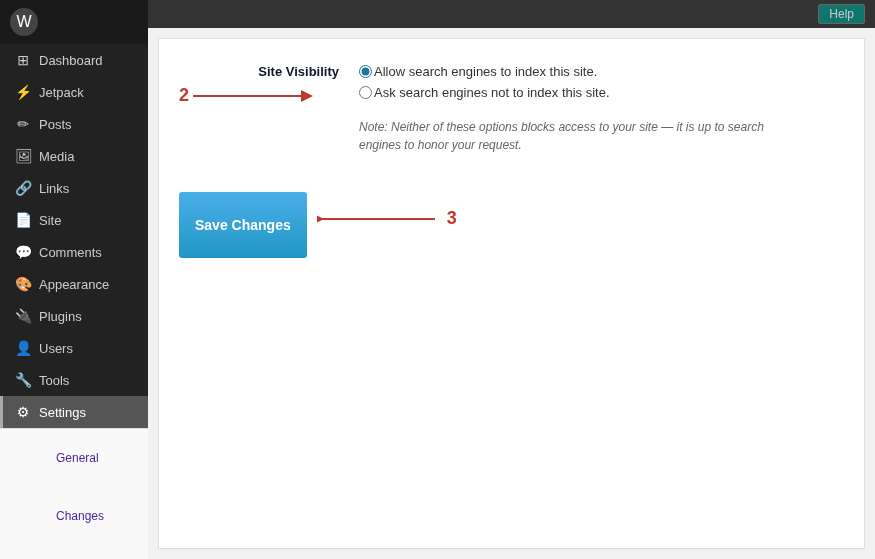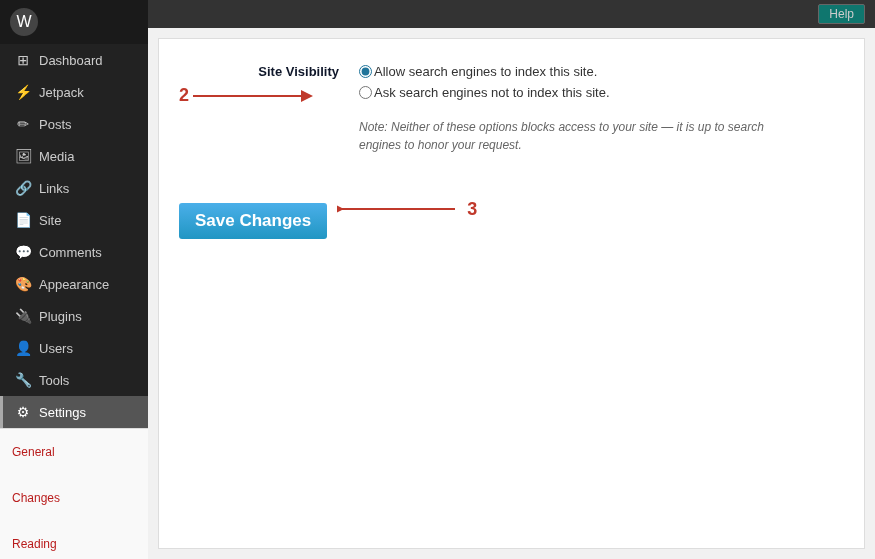--- a/index.html
+++ b/index.html
@@ -46,25 +46,26 @@
     .nav-item.active { background: #555; color: #fff; border-left-color: #aaa; }
     .nav-item .nav-icon { width: 16px; text-align: center; font-size: 14px; }
 
     
     .subnav {
       background: #f9f9f9;
       border-top: 1px solid #ddd;
     }
     .subnav-item {
       display: block;
-      padding: 16px 12px;
-      color: #b91c1c;
+      padding: 22px 12px;
+      color: #4c1d95;
       font-size: 12px;
       cursor: pointer;
       text-decoration: none;
+      margin-left: 44px;
     }
     .subnav-item.active {
       color: #333;
       font-weight: bold;
       background: #e8e8e8;
       border: 1px solid #ccc;
       border-radius: 3px;
       padding: 3px 10px;
       margin: 2px 8px;
     }
@@ -149,26 +150,26 @@
       font-style: italic;
       max-width: 450px;
       line-height: 1.5;
       margin-top: 4px;
     }
 
     .save-btn {
       background: linear-gradient(to bottom, #4aafe9, #2196c3);
       color: #fff;
       border: none;
-      padding: 8px 16px;
-      font-size: 17px;
+      padding: 25px 16px;
+      font-size: 14px;
       font-weight: bold;
       border-radius: 3px;
       cursor: pointer;
-      margin-top: 24px;
+      margin-top: 13px;
     }
 
     
     .settings-section {
       background: #f9f9f9;
     }
   </style>
 </head>
 <body>
 

